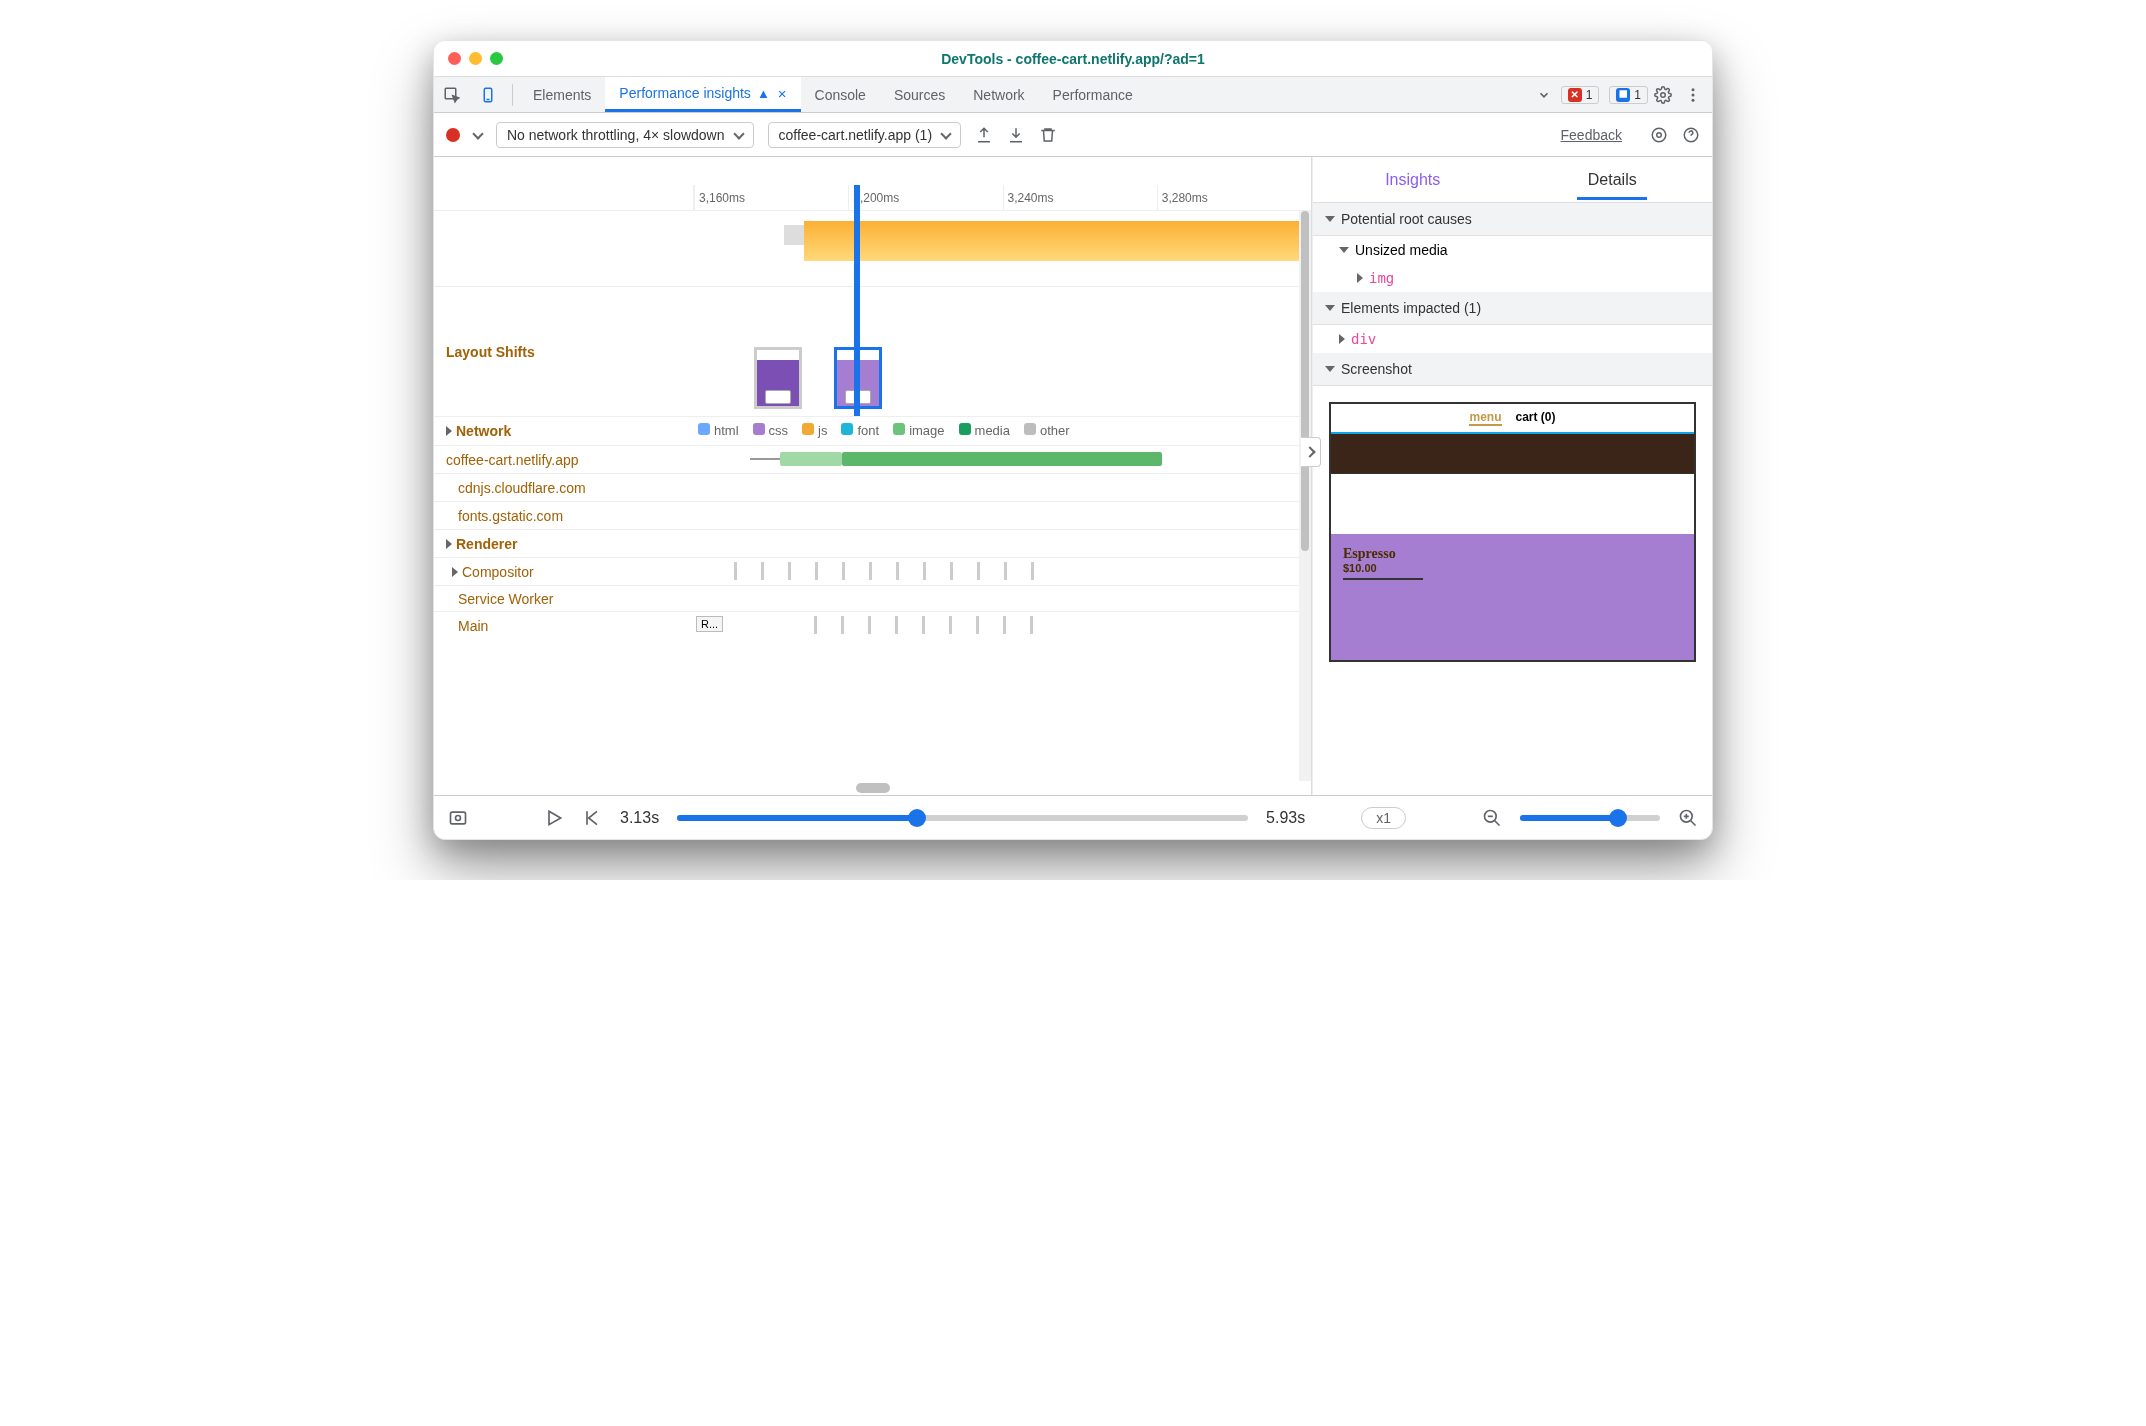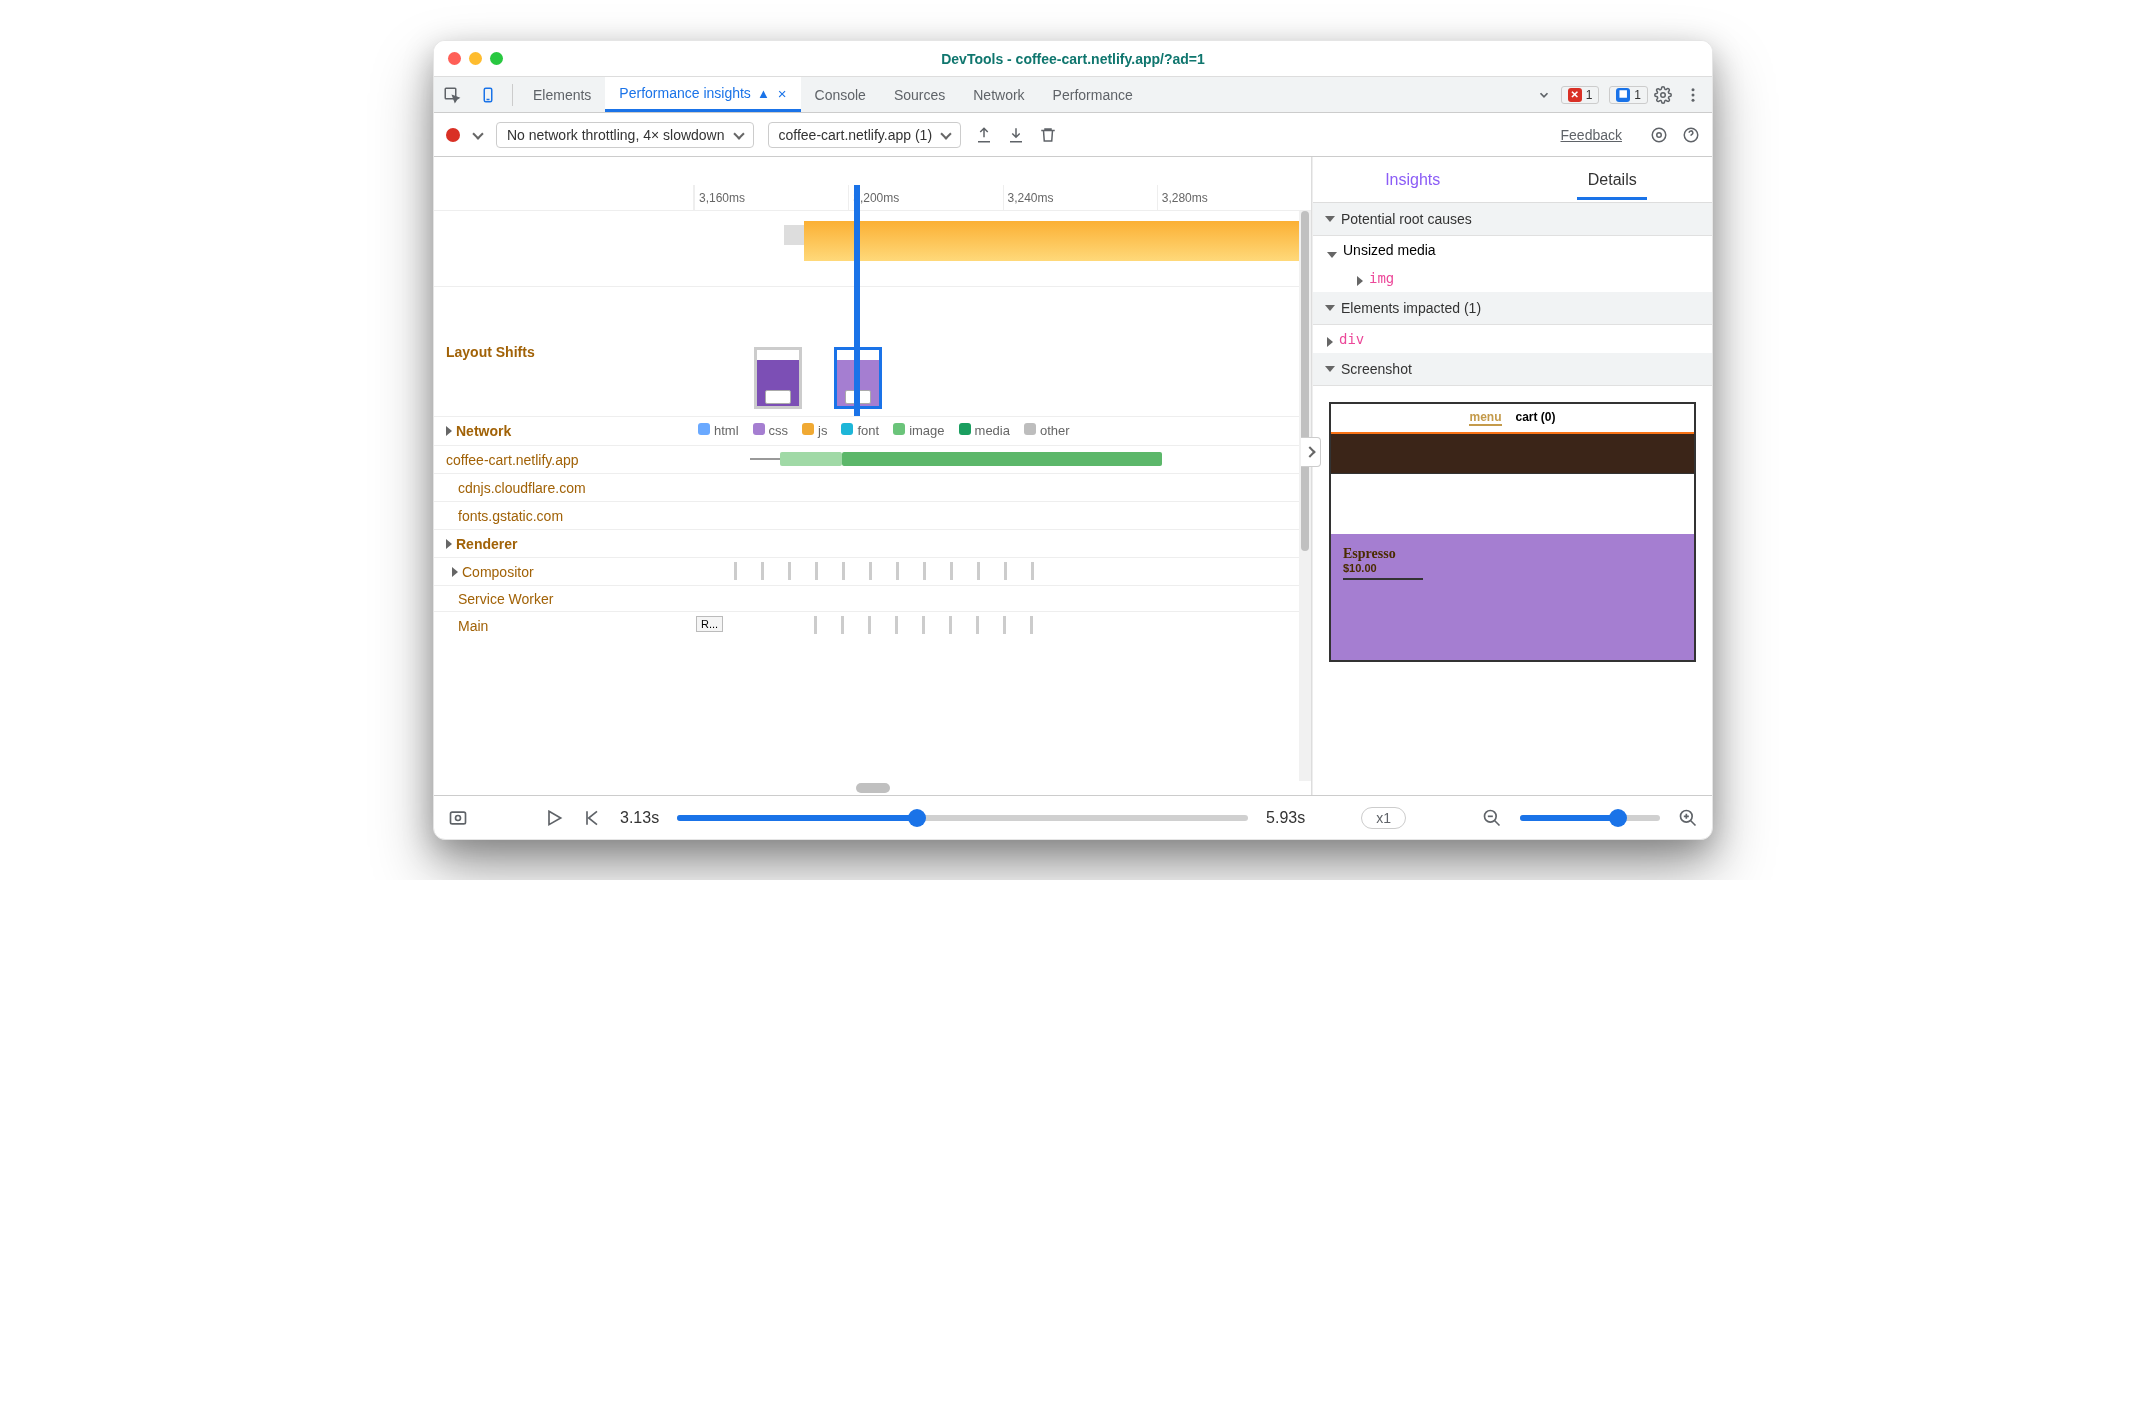--- a/index.html
+++ b/index.html
@@ -49,29 +49,29 @@
   .legend { display:flex; gap:14px; font-size:13px; color:#666; padding:6px 4px; align-items:center; flex-wrap:wrap; }
   .sw { width:12px; height:12px; border-radius:3px; display:inline-block; margin-right:4px; }
   .net-bar { position:absolute; top:6px; height:14px; border-radius:2px; }
   .renderer-ticks { display:flex; gap:24px; position:absolute; top:4px; left:40px; right:0; }
   .renderer-ticks span { width:3px; height:18px; background:#ccc; display:inline-block; }
   .right-tabs { height:46px; display:flex; border-bottom:1px solid #ddd; }
   .right-tab { flex:1; display:flex; align-items:center; justify-content:center; font-size:16px; color:#8b5cf6; }
   .right-tab.active { color:#333; font-weight:500; }
   .right-tab.active::after { content:''; position:absolute; height:3px; background:#1a73e8; width:70px; margin-top:38px; }
   .section-hd { background:#f1f3f4; padding:8px 12px; font-size:14px; color:#333; display:flex; align-items:center; gap:6px; border-bottom:1px solid #e0e0e0; }
-  .tree-item { padding:6px 12px 6px 14px; font-size:14px; display:flex; align-items:flex-end; gap:6px; }
+  .tree-item { padding:6px 12px 6px 26px; font-size:14px; display:flex; align-items:center; gap:6px; }
   .tree-item.deeper { padding-left:44px; }
   .red { color:#ec4899; font-family:monospace; }
   .triangle { display:inline-block; }
   .tri-down { border-top:6px solid #666; border-left:5px solid transparent; border-right:5px solid transparent; }
   .tri-right { border-left:6px solid #666; border-top:5px solid transparent; border-bottom:5px solid transparent; }
   .screenshot-body { flex:1; padding:16px; }
   .ss-frame { border:2px solid #333; background:#fff; height:260px; display:flex; flex-direction:column; }
-  .ss-nav { display:flex; justify-content:center; gap:14px; padding:6px; font-size:12px; border-bottom:2px solid #f97316; }
+  .ss-nav { display:flex; justify-content:center; gap:14px; padding:6px; font-size:12px; border-bottom:2px solid #0ea5e9; }
   .ss-nav .m { color:#c49a4a; font-weight:bold; border-bottom:2px solid #c49a4a; }
   .ss-img { height:40px; background:#3b2518; border-bottom:1px solid #333; }
   .ss-spacer { height:60px; }
   .ss-card { flex:1; background:#a57ed1; padding:12px; color:#4a2c00; font-size:13px; }
   .footer { height:44px; border-top:1px solid #ccc; display:flex; align-items:center; gap:18px; padding:0 14px; color:#5f6368; }
   .footer svg { width:20px; height:20px; }
   .slider { height:6px; background:#d0d0d0; border-radius:3px; position:relative; flex:1; }
   .slider::before { content:''; position:absolute; left:0; right:var(--r,50%); top:0; bottom:0; background:#1a73e8; border-radius:3px; }
   .knob { width:18px; height:18px; background:#1a73e8; border-radius:50%; position:absolute; top:-6px; }
   .time { font-size:16px; color:#333; }

